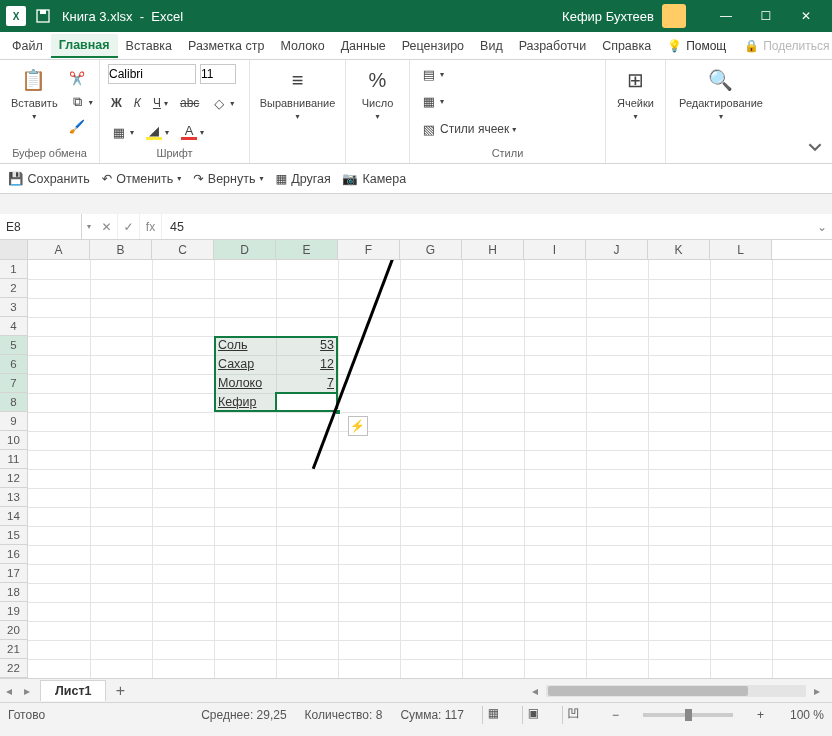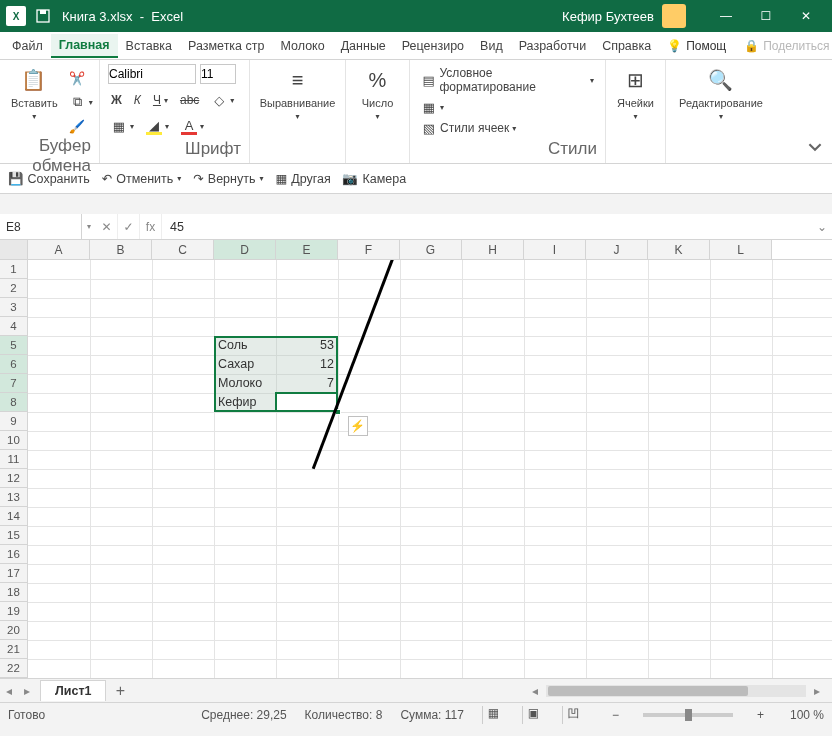--- a/index.html
+++ b/index.html
@@ -16,21 +16,21 @@
 .titlebar .winbtn { width: 40px; height: 32px; display: flex; align-items: center; justify-content: center; color: #fff; }
 
 .menubar { height: 28px; background: #fff; border-bottom: 1px solid #d4d4d4; display: flex; align-items: center; padding: 0 4px; }
 .menubar .mitem { padding: 4px 8px; font-size: 12.5px; color: #444; cursor: pointer; white-space: nowrap; }
 .menubar .mitem.active { background: #eaf5f0; border-bottom: 2px solid #107c41; color: #107c41; font-weight: 600; }
 .menubar .help-icon { margin-left: auto; padding: 4px 8px; display:flex; align-items:center; gap:4px; }
 .menubar .share { padding: 4px 10px; color: #888; display:flex; align-items:center; gap:4px; }
 
 .ribbon { height: 104px; background: #fff; border-bottom: 1px solid #d4d4d4; display: flex; position: relative; }
 .rgroup { border-right: 1px solid #e4e4e4; padding: 4px 8px 2px 8px; display: flex; flex-direction: column; justify-content: space-between; }
-.rgroup .glabel { font-size: 17px; color: #666; text-align: right; padding-bottom: 2px; }
+.rgroup .glabel { font-size: 11px; color: #666; text-align: center; padding-bottom: 2px; }
 .rbtn { display: flex; align-items: center; gap: 3px; padding: 2px 3px; color: #444; font-size: 12px; cursor: pointer; }
 .rbtn.big { flex-direction: column; font-size: 11px; }
 .rbtn .bicon { width: 28px; height: 28px; display: flex; align-items: center; justify-content: center; font-size: 20px; }
 .rbtn .sicon { width: 16px; height: 16px; display: flex; align-items: center; justify-content: center; font-size: 13px; }
 .rsel { border: 1px solid #c8c8c8; background: #fff; font-size: 12px; padding: 1px 0; height: 20px; }
 .ribbon-collapse { position: absolute; right: 10px; bottom: 6px; }
 
 .qat { height: 30px; background: #fff; border-bottom: 1px solid #d4d4d4; display: flex; align-items: center; padding: 0 8px; gap: 12px; }
 .qat .qbtn { display: flex; align-items: center; gap: 4px; color: #444; font-size: 12.5px; cursor: pointer; }
 
@@ -47,21 +47,21 @@
 .colhead.sel { background: #d2e8dc; }
 .grid-body { flex: 1; display: flex; overflow: hidden; position: relative; }
 .rowheads { width: 28px; background: #f3f3f3; display: flex; flex-direction: column; }
 .rowhead { height: 19px; border-bottom: 1px solid #d4d4d4; border-right: 1px solid #d4d4d4; text-align: center; font-size: 11.5px; color: #555; line-height: 19px; }
 .rowhead.sel { background: #d2e8dc; }
 .cells { position: relative; flex: 1; }
 .gridlines { position: absolute; inset: 0; }
 .vline { position: absolute; top: 0; bottom: 0; width: 1px; background: #e4e4e4; }
 .hline { position: absolute; left: 0; right: 0; height: 1px; background: #e4e4e4; }
 .sel-range { position: absolute; border: 2px solid #107c41; background: rgba(180,200,190,0.35); }
-.cell-data { position: absolute; font-size: 12.5px; padding: 0 4px; line-height: 19px; white-space: nowrap; overflow: hidden; }
+.cell-data { position: absolute; font-size: 12.5px; padding: 0 4px; line-height: 19px; white-space: nowrap; overflow: hidden; text-decoration: underline; }
 .cell-data.num { text-align: right; }
 .active-cell { position: absolute; background: #fff; border: 2px solid #107c41; z-index: 2; }
 .fill-handle { position: absolute; width: 6px; height: 6px; background: #107c41; border: 1px solid #fff; z-index: 3; }
 .quick-analysis { position: absolute; width: 20px; height: 20px; border: 1px solid #c0c0c0; background: #fff; display: flex; align-items: center; justify-content: center; font-size: 12px; color: #c06030; }
 .arrow-overlay { position: absolute; pointer-events: none; z-index: 5; }
 
 .sheet-tabs { height: 24px; background: #f3f3f3; border-top: 1px solid #d4d4d4; display: flex; align-items: center; }
 .tabnav { width: 18px; text-align: center; color: #888; }
 .sheet-tab { background: #fff; border: 1px solid #d4d4d4; border-bottom: none; padding: 3px 14px; font-size: 12.5px; font-weight: 600; margin-left: 4px; }
 .addsheet { width: 28px; text-align: center; color: #666; font-size: 16px; }
@@ -201,21 +201,20 @@
       <div class="bicon">%</div>
       <span>Число</span>
       <span style="font-size:8px">▾</span>
     </div>
     <div class="glabel">&nbsp;</div>
   </div>
 
   <div class="rgroup" style="width:196px">
     <div class="rbtn">
       <span class="sicon">▤</span>
-      <span>Условное форматирование</span>
         <span style="font-size:8px">▾</span>
     </div>
     <div class="rbtn">
       <span class="sicon">▦</span>
         <span style="font-size:8px">▾</span>
     </div>
     <div class="rbtn">
       <span class="sicon">▧</span>
       <span>Стили ячеек</span>
         <span style="font-size:8px">▾</span>

